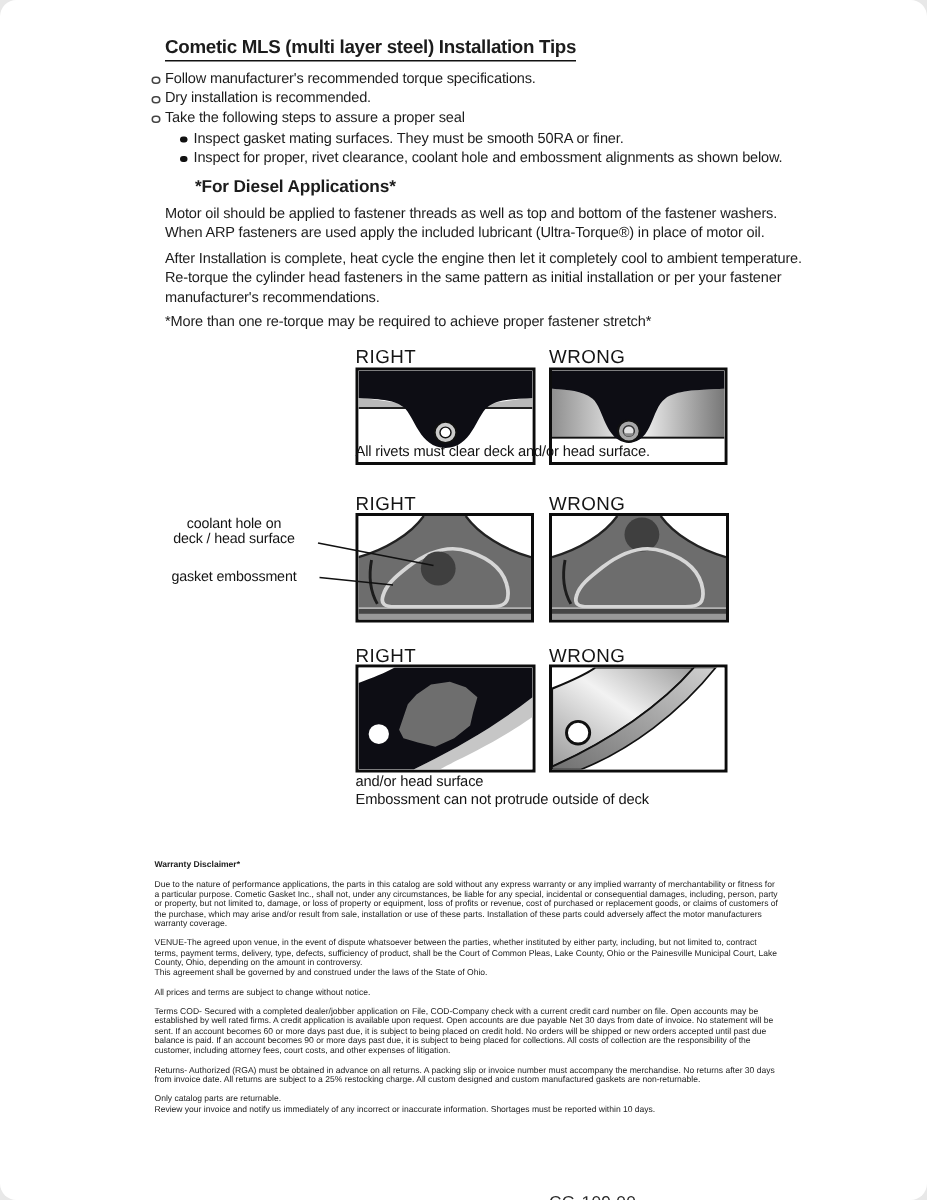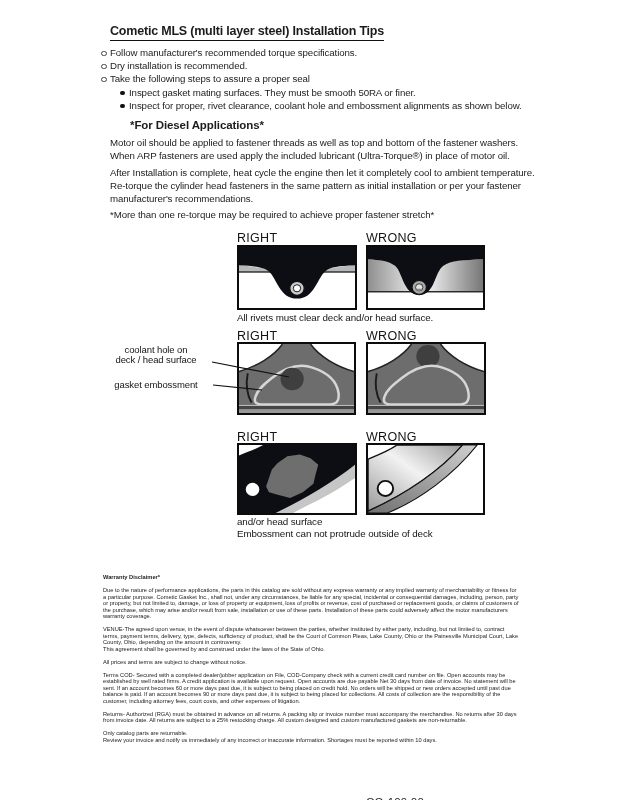--- a/index.html
+++ b/index.html
@@ -1,19 +1,19 @@
 <!DOCTYPE html>
 <html><head>
 <meta charset="utf-8">
 <style>
   html,body{margin:0;padding:0;background:#e8e8e8;}
   .page{
     position:relative;width:618px;height:800px;background:#ffffff;
     font-family:"Liberation Sans","DejaVu Sans",sans-serif;color:#1c1c1c;
-    overflow:hidden;margin:0 auto;
+    overflow:hidden;margin:0 auto;border-radius:11px;
   }
   .title{
     position:absolute;left:110px;top:24px;
     font-size:12.5px;font-weight:bold;letter-spacing:-0.2px;
     border-bottom:1.6px solid #111;padding-bottom:2px;display:inline-block;
   }
   .bullets{position:absolute;left:101px;top:46px;width:440px;font-size:9.7px;letter-spacing:-0.1px;line-height:13.2px;}
   .b-row{position:relative;padding-left:9px;}
   .b-row .marker{
     position:absolute;left:0;top:4.5px;width:3.5px;height:3.5px;border:1px solid #444;border-radius:50%;
@@ -108,21 +108,21 @@
       <rect x="0" y="0" width="119" height="65" fill="#ffffff"></rect>
       <path d="M0,13 L32,15 C40,20 44,32 47,40 L47,47 L0,47 Z" fill="url(#g1)"></path>
       <path d="M119,13 L78,15 C70,22 66,32 62,40 L62,47 L119,47 Z" fill="url(#g2)"></path>
       <rect x="0" y="47" width="119" height="1.4" fill="#111"></rect>
       <path d="M0,0 H119 V13 C98,14 86,14 78,20 C68,28 70,50 53,51.5 C36,50 36,27 28,20 C20,14 12,14 0,13 Z" fill="#0d0d14"></path>
       <circle cx="53" cy="43" r="7.5" fill="#a8a8a8" stroke="#111" stroke-width="1.4"></circle>
       <circle cx="53" cy="43" r="3.8" fill="#e2e2e2" stroke="#333" stroke-width="1"></circle>
       <path d="M49.5,44.5 A3.8,3.8 0 0 0 56.5,44.5 Z" fill="#8a8a8a"></path>
     </svg>
   </div>
-  <div class="dg-caption" style="left:237px;top:312px;width:300px;">All rivets must clear deck and/or head surface.</div>
+  <div class="dg-caption" style="left:237px;top:296px;width:300px;">All rivets must clear deck and/or head surface.</div>
 
   <div class="dg-label" style="left:237px;top:329px;width:119px;">RIGHT</div>
   <div class="dg-label" style="left:366px;top:329px;width:120px;">WRONG</div>
 
   <div class="side-label" style="top:344.5px;">
     <div>coolant hole on</div>
     <div>deck / head surface</div>
   </div>
   <div class="side-label" style="top:380px;">gasket embossment</div>
 

